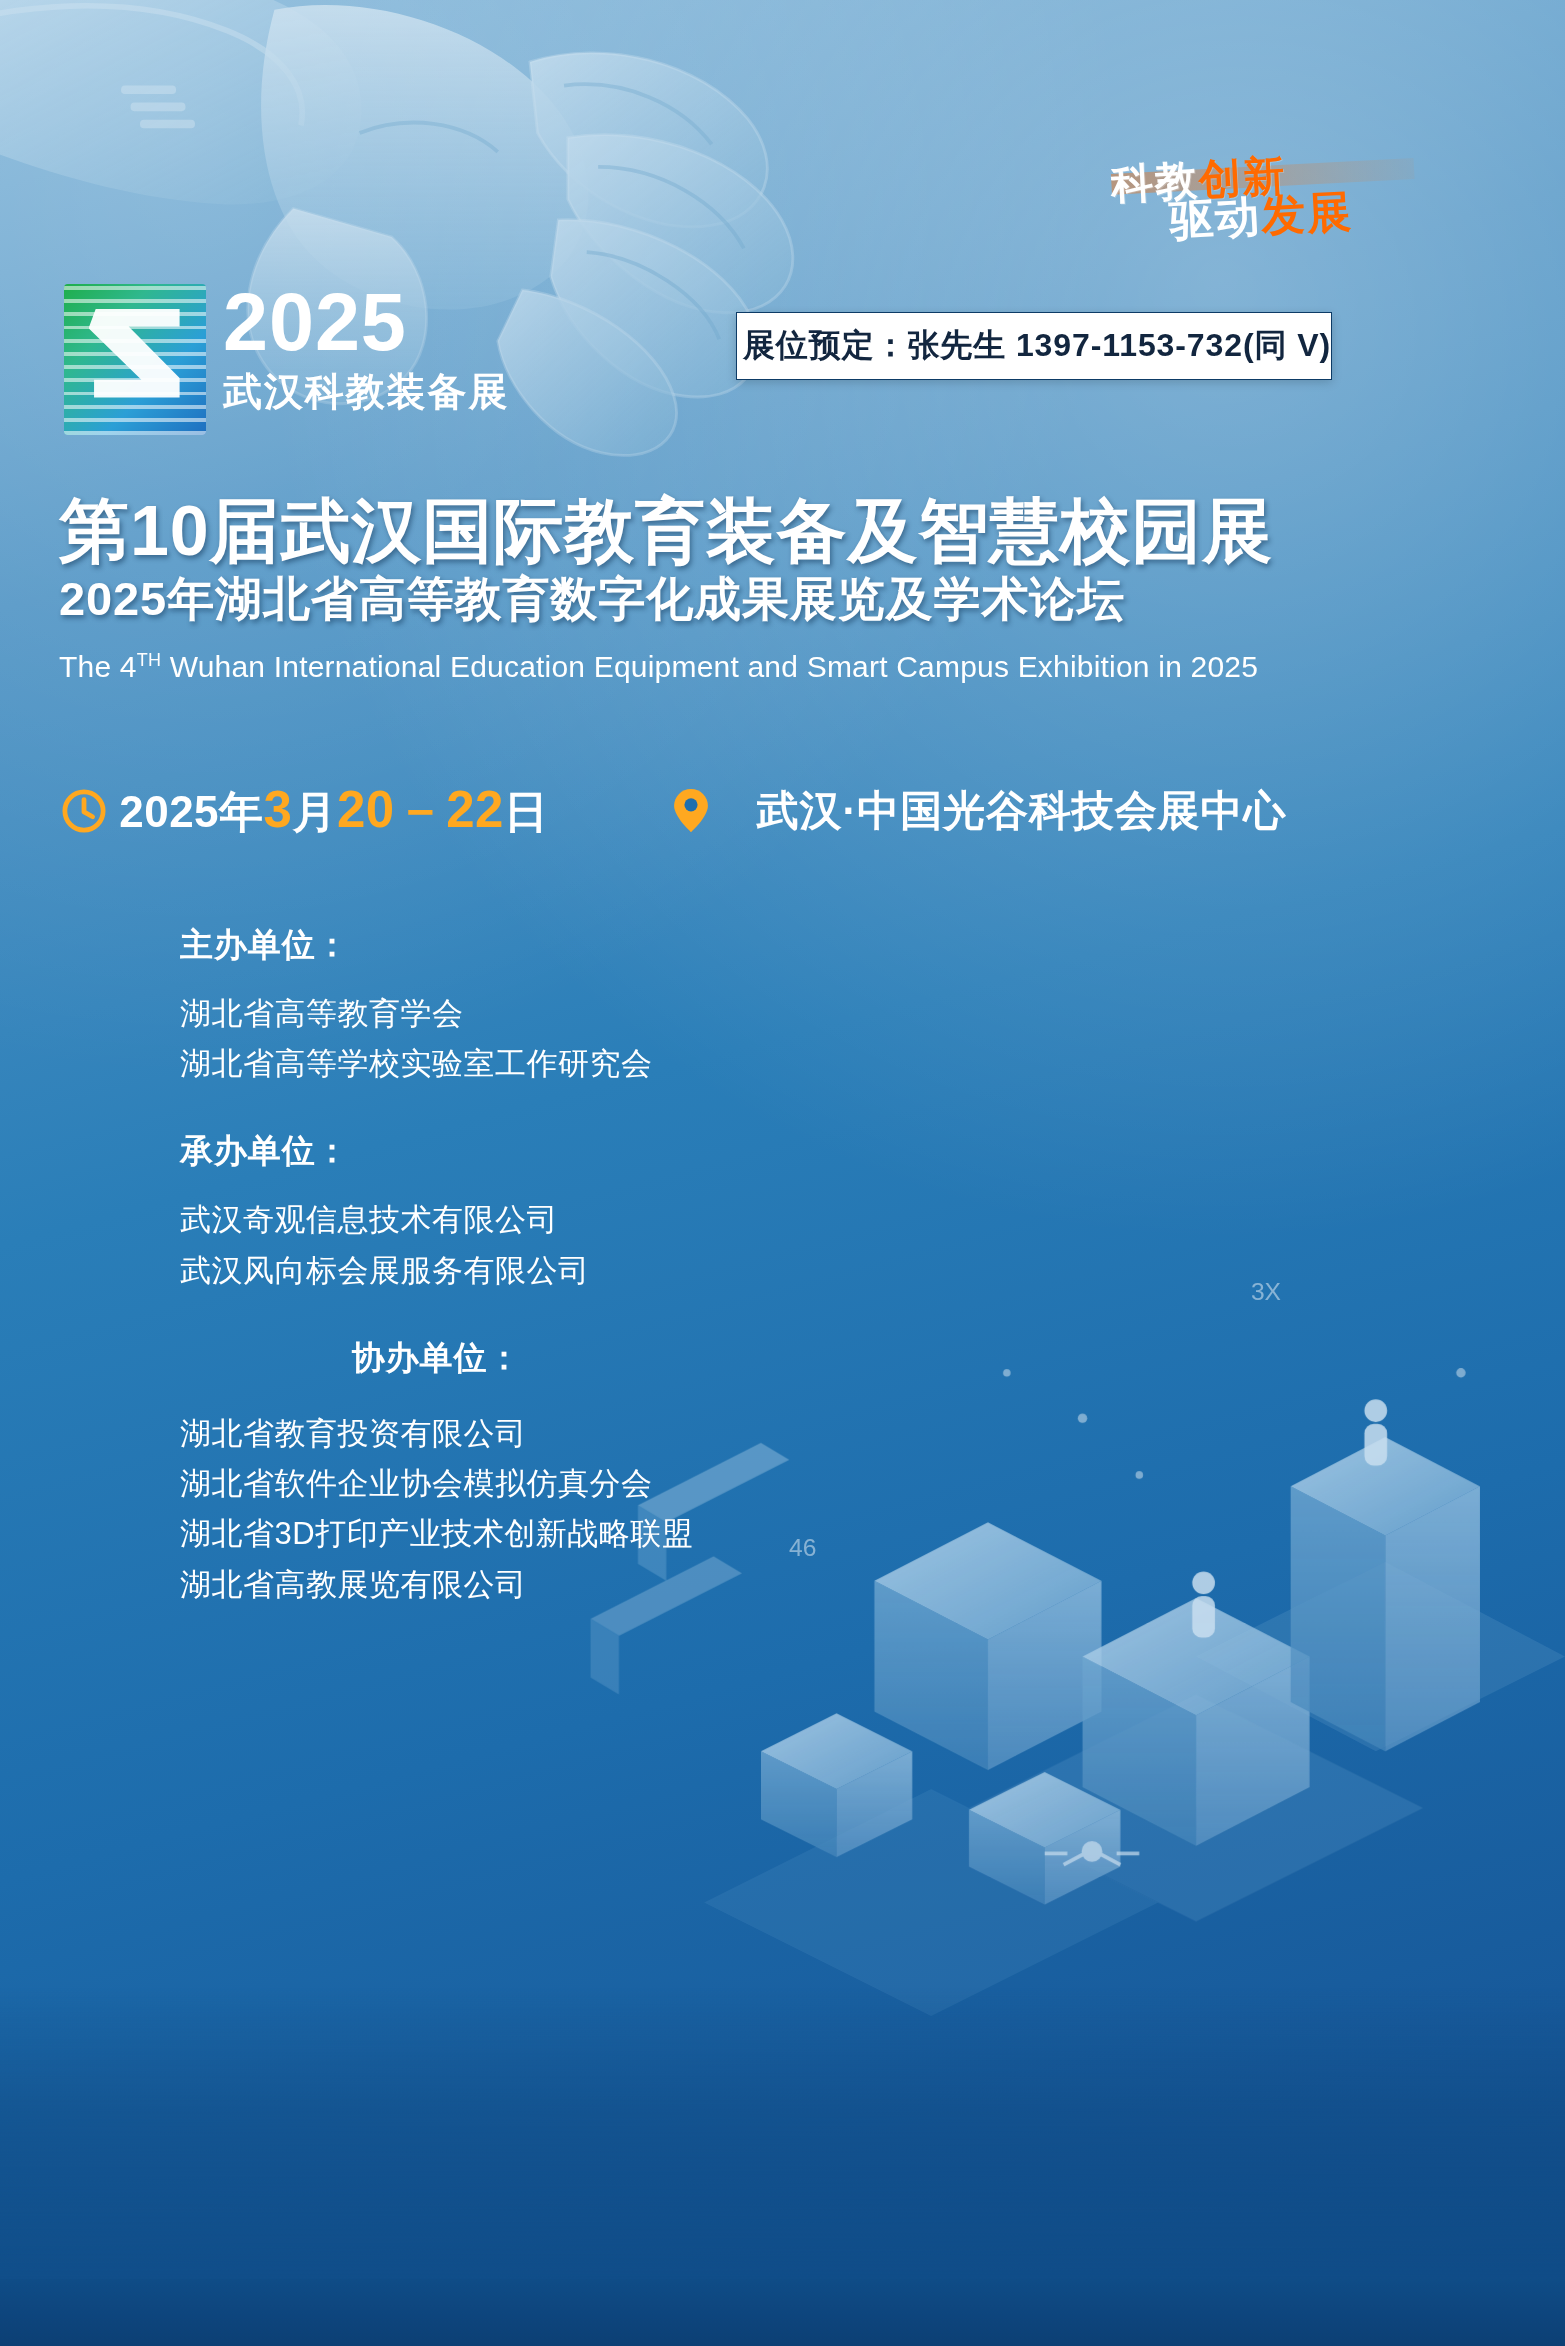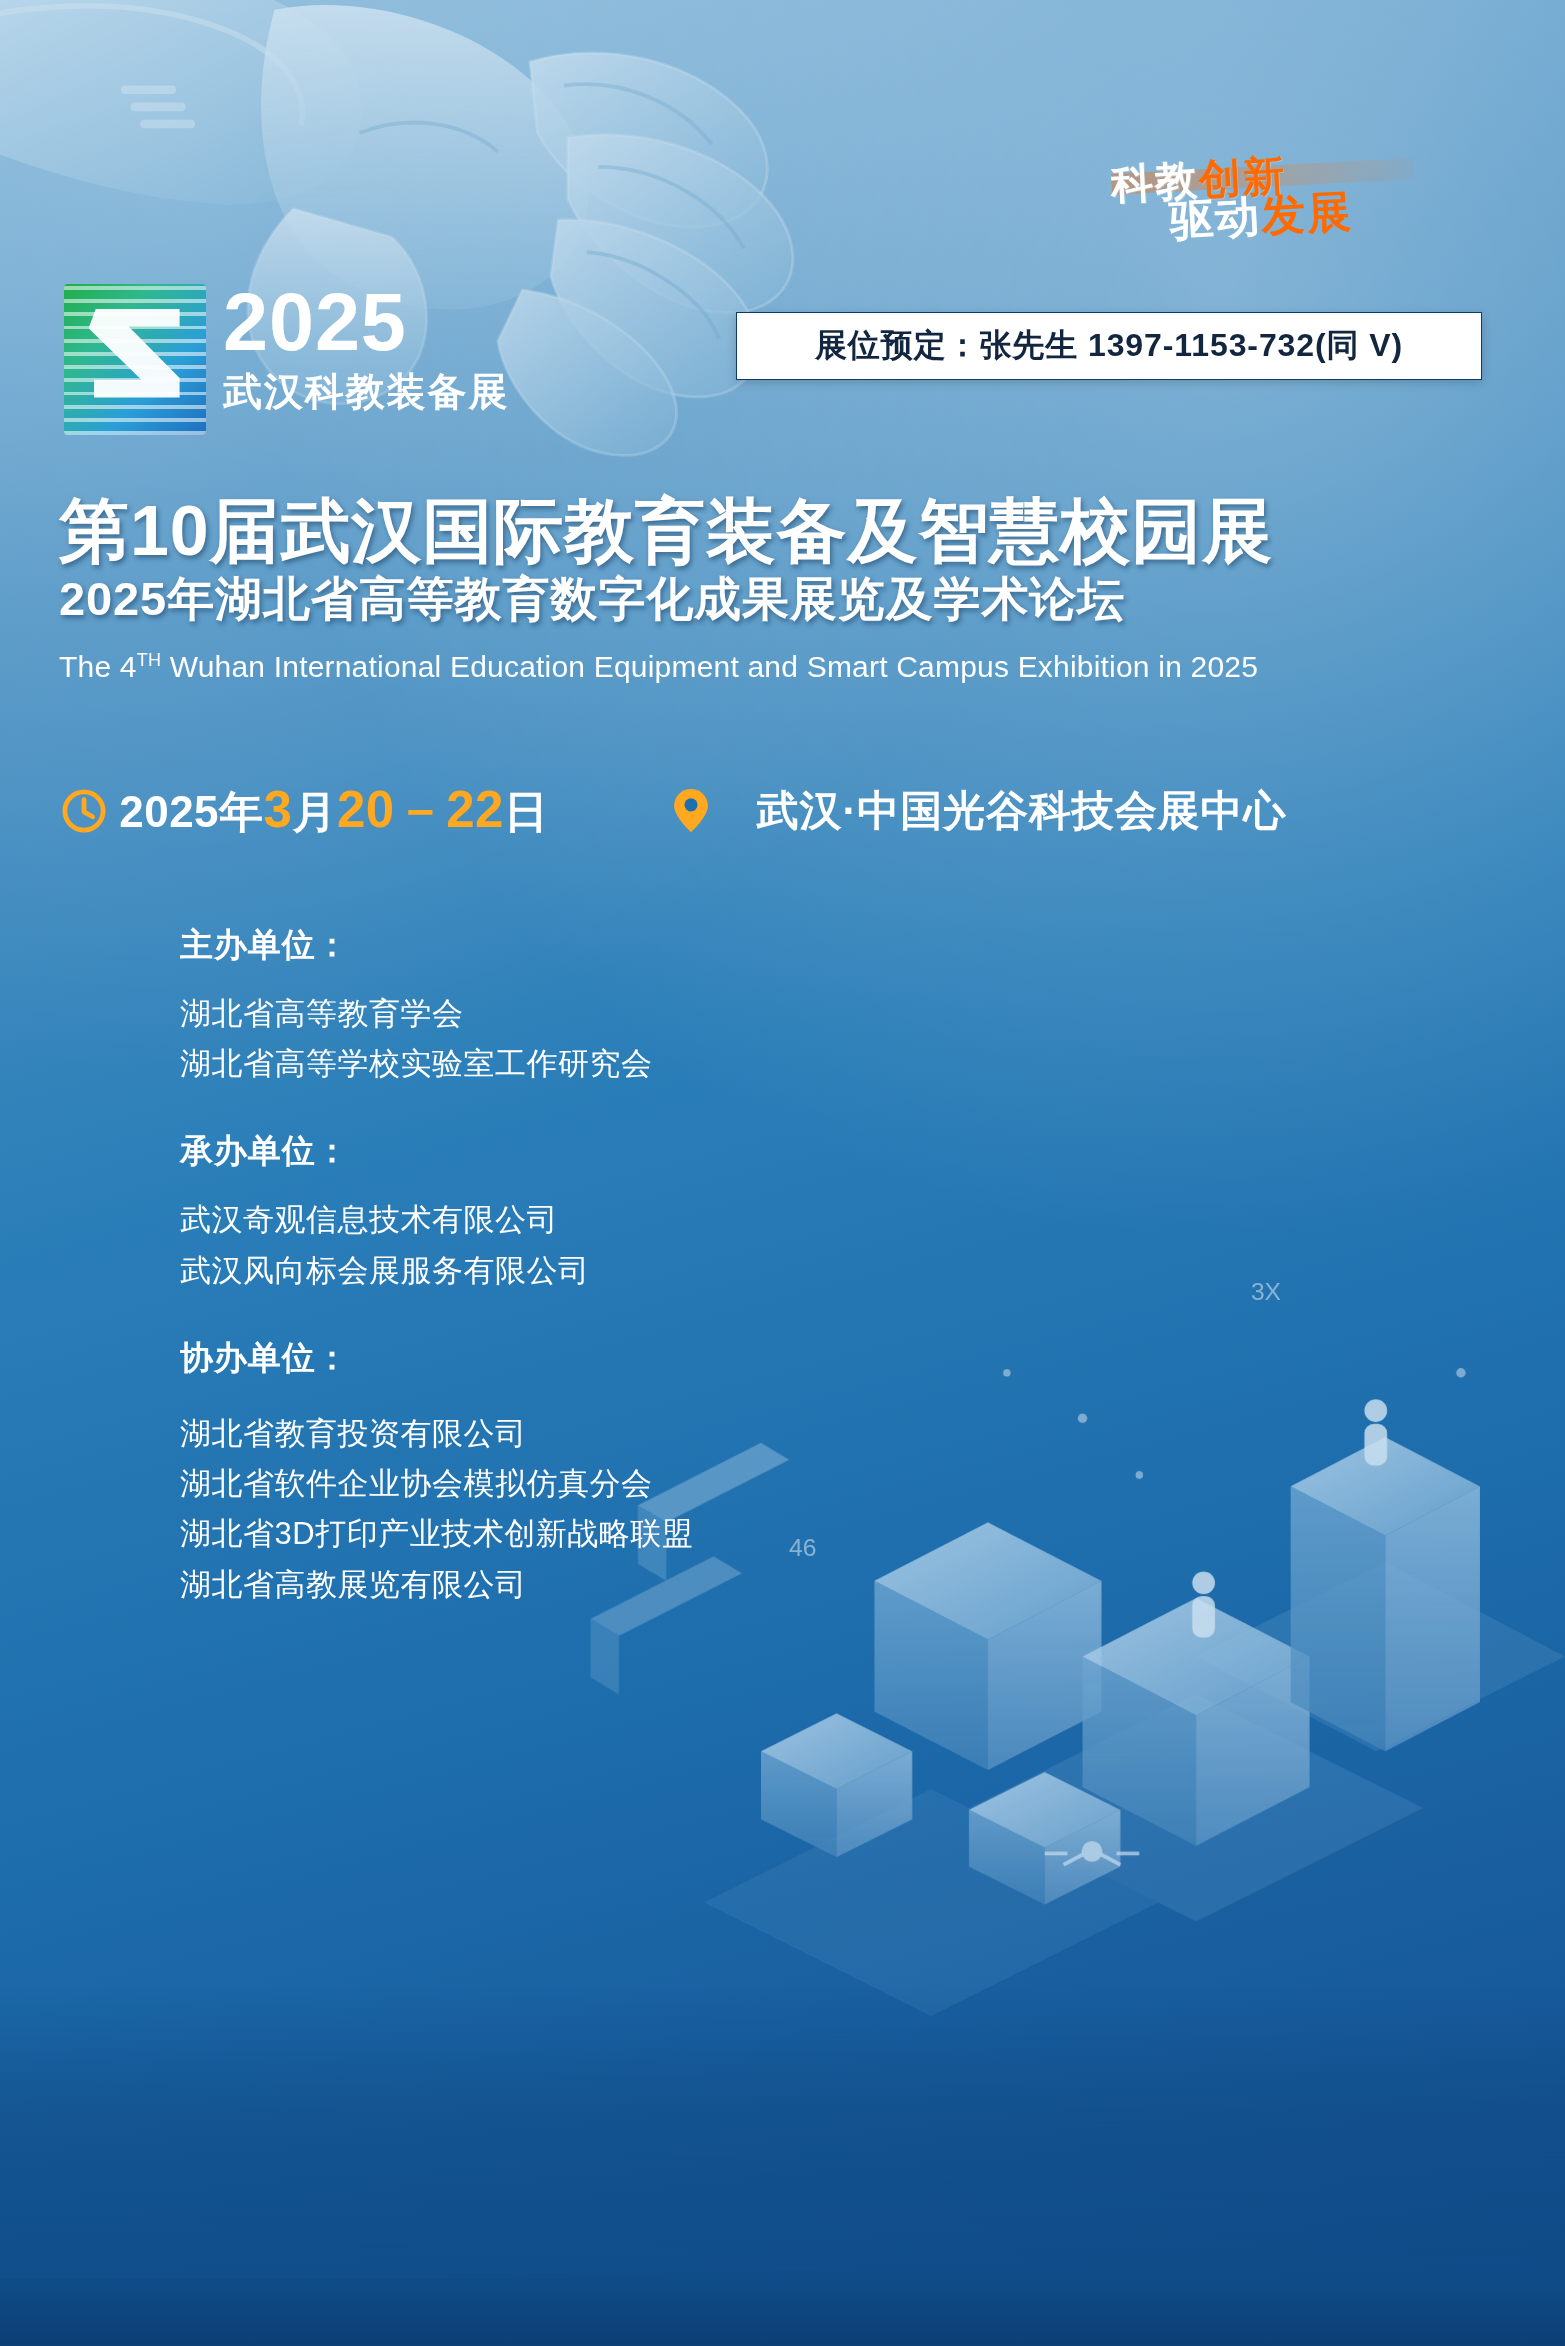--- a/index.html
+++ b/index.html
@@ -71,24 +71,24 @@
   .slogan-b .lite { color: #ffffff; }
   .slogan-bar {
     position:absolute; left: 9.5px; top: 17px; width: 303px; height: 21px;
     background: linear-gradient(90deg, rgba(255,106,0,0.75), rgba(255,106,0,0.1));
     opacity: .55;
   }
 
   
   .contact-box {
     position: absolute; left: 736px; top: 312px;
-    width: 746px; height: 68px;
+    width: 596px; height: 68px;
     background: #ffffff;
     border: 1.9px solid #0d3b66;
-    display: flex; align-items: center; justify-content: center;
+    display: flex; align-items: center; justify-content: flex-end;
     box-shadow: 0 2.8px 9.5px rgba(0,0,0,0.18);
   }
   .contact-text {
     font-size: 32px; font-weight: 700; color: #12263f; letter-spacing: 0.9px;
     font-family: "Liberation Sans", sans-serif;
   }
 
   
   .logo-wrap { position: absolute; left: 64px; top: 284px; display: flex; align-items: flex-start; }
   .logo-mark {
@@ -139,21 +139,21 @@
   .venue { margin-left: 123px; gap: 32px; }
   .venue-text { font-size: 42px; font-weight: 700; letter-spacing: 0.9px; }
 
   
   .orgs { position: absolute; left: 180px; top: 923px; color: #ffffff; }
   .org-group { margin-bottom: 40px; }
   .org-head {
     font-size: 33px; font-weight: 800; letter-spacing: 0.9px; margin-bottom: 21px;
   }
   .org-item { font-size: 31px; font-weight: 400; line-height: 1.62; letter-spacing: 0.5px; }
-  .org-group.support .org-head { margin-bottom: 28px; }
+  .org-group.support .org-head { margin-bottom: 28px; text-align: center; }
 
   
   .chip-label {
     position: absolute; color: rgba(255,255,255,0.55); font-size: 24.6px; font-weight: 400;
   }
 </style>
 </head>
 <body>
 
 <div class="poster">

